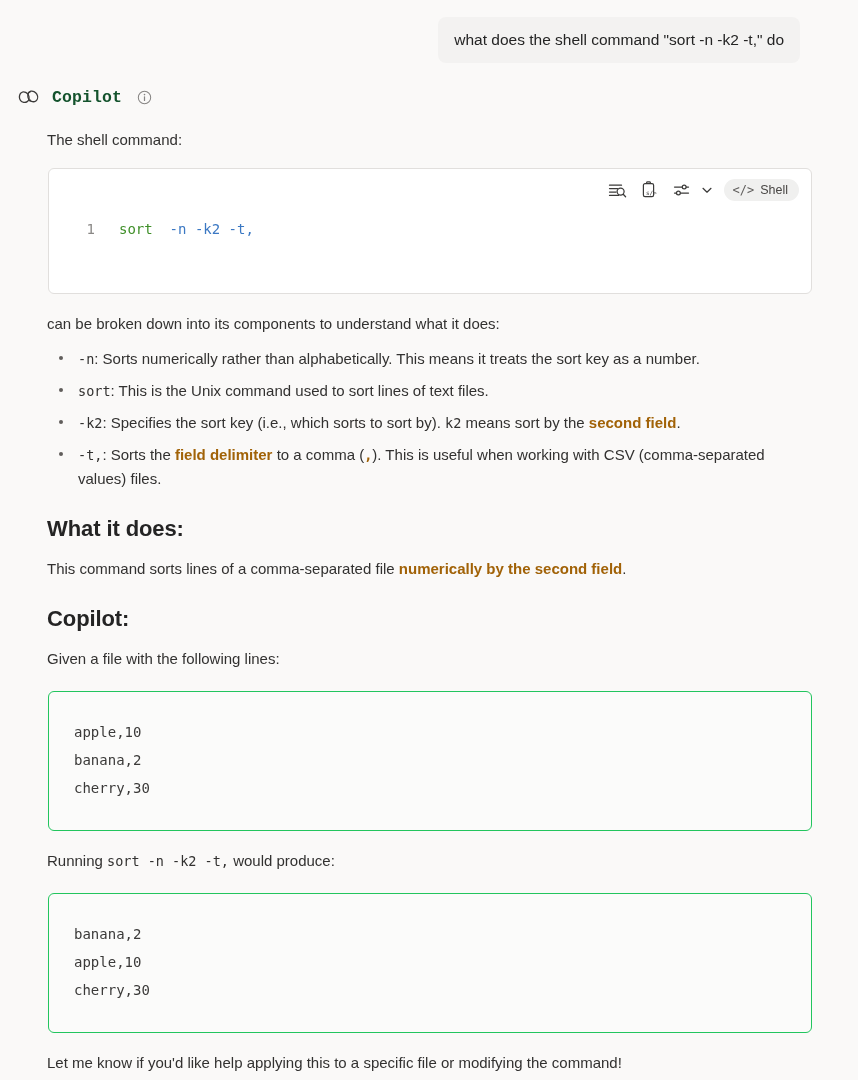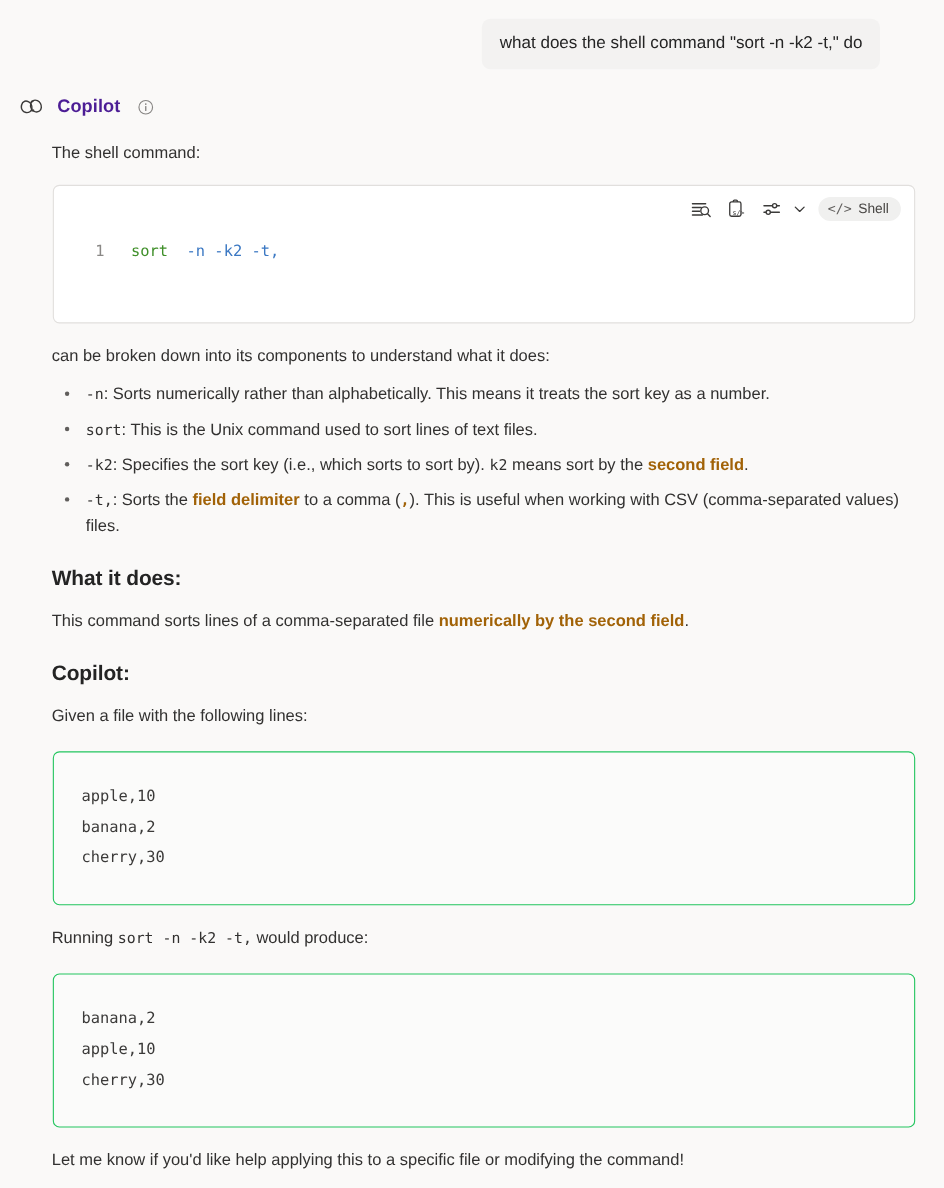--- a/index.html
+++ b/index.html
@@ -49,45 +49,46 @@
   }
   .copilot-logo {
     width: 26px;
     height: 26px;
     display: block;
     flex: 0 0 auto;
   }
   .assistant-name {
     font-size: 16.5px;
     font-weight: bold;
-    color: #4c1d95;
+    color: #14532d;
     letter-spacing: 0.1px;
+    font-family: Liberation Mono, monospace;
   }
   .info-icon {
     width: 15px;
     height: 15px;
     display: block;
     margin-left: 5px;
     opacity: 0.75;
   }
 
   
   .msg-body {
-    padding: 0 24px 0 47px;
+    padding: 0 44px 0 47px;
   }
   .para {
     font-size: 15px;
     line-height: 22px;
     color: #323130;
     margin: 19px 0 0 0;
   }
   .para.tight { margin-top: 16px; }
 
   h3.section {
-    font-size: 19px;
+    font-size: 22px;
     font-weight: bold;
     color: #242424;
     margin: 26px 0 0 0;
     letter-spacing: -0.1px;
   }
 
   .bold { font-weight: bold; color: #a16207; }
 
   code, .mono {
     font-family: "DejaVu Sans Mono", "Liberation Mono", monospace;

